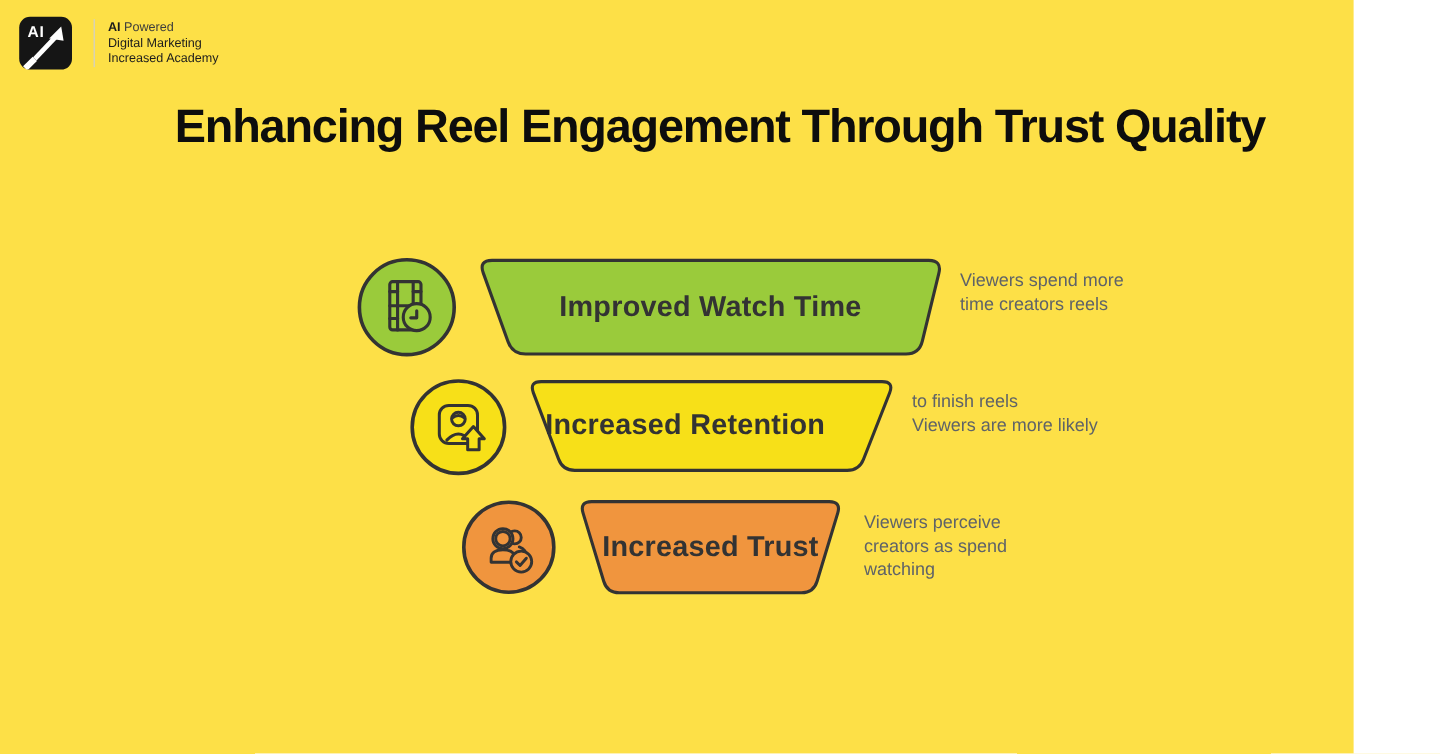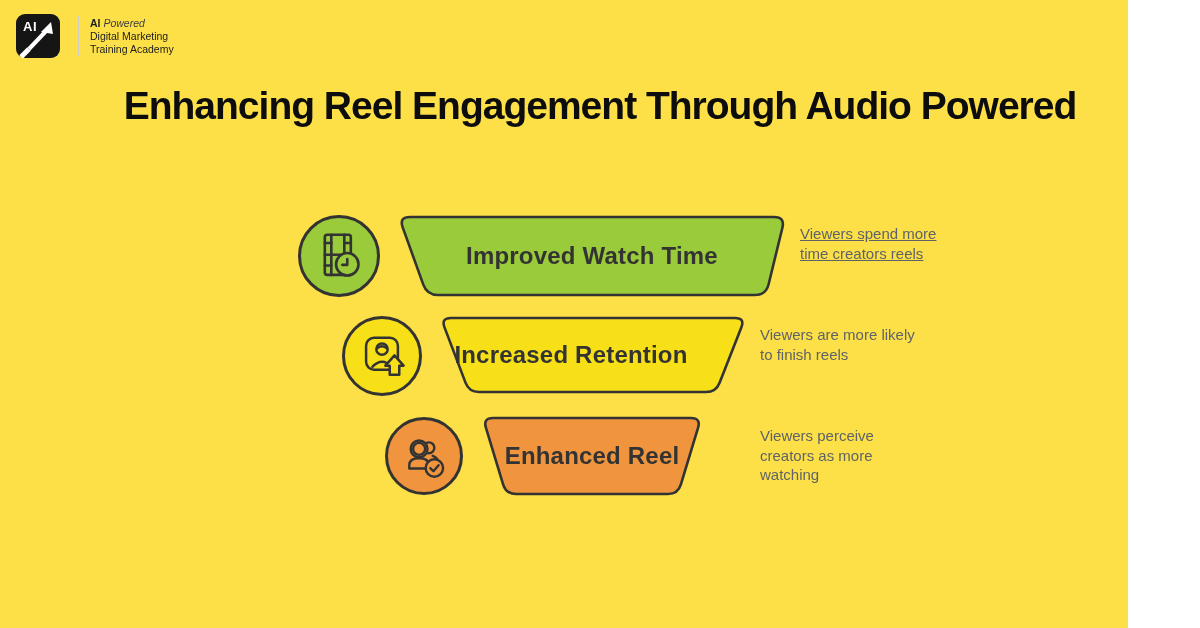--- a/index.html
+++ b/index.html
@@ -12,21 +12,21 @@
   .logo-box{
     position:relative;width:44px;height:44px;background:#151515;border-radius:9px;flex:0 0 auto;
   }
   .logo-ai{
     position:absolute;left:7px;top:5px;color:#ffffff;font-size:13px;font-weight:bold;letter-spacing:.5px;
   }
   .logo-arrow{position:absolute;left:0;top:0;}
   .brand-divider{width:1px;height:40px;background:#cfcfcf;margin-left:18px;}
   .tagline{margin-left:11px;font-size:10.5px;line-height:13px;color:#1c1c1c;}
   .tagline .t1 b{font-weight:bold;}
-  .tagline .t1 span{font-weight:normal;color:#3c3c3c;font-style:italic;}
+  .tagline .t1 span{font-weight:normal;color:#3c3c3c;}
   .tagline .t2,.tagline .t3{font-weight:normal;}
   
   .title{
     position:absolute;left:0;top:84px;width:1200px;margin:0;text-align:center;
     font-size:39px;font-weight:bold;letter-spacing:-1px;color:#0d0d0d;
   }
   
   .row{position:absolute;left:0;top:0;width:0;height:0;}
   .icon-circle{
     position:absolute;border-radius:50%;border:3px solid #333333;
@@ -57,87 +57,87 @@
         <line x1="13" y1="35" x2="32" y2="15" stroke="#ffffff" stroke-width="4"></line>
         <polygon points="35,8 37,20 25,18" fill="#ffffff"></polygon>
         <line x1="5" y1="43" x2="13" y2="35" stroke="#ffffff" stroke-width="5"></line>
       </svg>
       <span class="logo-ai">AI</span>
     </div>
     <div class="brand-divider"></div>
     <div class="tagline">
       <div class="t1"><b>AI</b><span> Powered</span></div>
       <div class="t2">Digital Marketing</div>
-      <div class="t3">Training Academy</div>
+      <div class="t3">Increased Academy</div>
     </div>
   </div>
 
-  <h1 class="title">Enhancing Reel Engagement Through Audio Powered</h1>
+  <h1 class="title">Enhancing Reel Engagement Through Trust Quality</h1>
 
   <div class="row" style="--row-color: #9acb3b;">
     <div class="icon-circle" style="left:298px;top:215px;width:82px;height:82px;">
       <svg width="52" height="52" viewBox="0 0 44 44">
         <rect class="icon-stroke" x="10" y="4" width="22" height="34" rx="2"></rect>
         <line class="icon-stroke" x1="15.5" y1="4" x2="15.5" y2="38"></line>
         <line class="icon-stroke" x1="26.5" y1="4" x2="26.5" y2="21"></line>
         <line class="icon-stroke" x1="10" y1="21" x2="32" y2="21"></line>
         <line class="icon-stroke" x1="10" y1="11" x2="15.5" y2="11"></line>
         <line class="icon-stroke" x1="26.5" y1="11" x2="32" y2="11"></line>
         <line class="icon-stroke" x1="10" y1="30" x2="15.5" y2="30"></line>
         <circle class="icon-mask" cx="29" cy="29" r="9.5"></circle>
         <path class="icon-stroke" d="M29 24.5 L29 29.5 L24.8 29.5"></path>
       </svg>
     </div>
     <svg class="trap" style="left:396px;top:214px;" width="392" height="84" viewBox="0 0 392 84">
       <path d="M6.7 13.4 Q3 3 14.0 3.0 L378.0 3.0 Q389 3 386.4 13.7 L372.6 70.3 Q370 81 359.0 81.0 L42.0 81.0 Q31 81 27.3 70.6 Z"></path>
     </svg>
     <div class="trap-label" style="left:396px;top:214px;width:392px;height:84px;">Improved Watch Time</div>
-    <div class="desc" style="left:800px;top:224px;text-decoration:underline;">
+    <div class="desc" style="left:800px;top:224px;">
         <div>Viewers spend more</div>
         <div>time creators reels</div>
       </div>
   </div>
 
   <div class="row" style="--row-color: #f7e018;">
     <div class="icon-circle" style="left:342px;top:316px;width:80px;height:80px;">
       <svg width="50" height="50" viewBox="0 0 44 44">
         <rect class="icon-stroke" x="8" y="6" width="28" height="28" rx="7"></rect>
         <circle class="icon-stroke" cx="22" cy="16" r="5"></circle>
         <path class="icon-stroke" d="M17.6 15.2 Q22 11.6 26.4 15.2"></path>
         <path class="icon-stroke" d="M13.5 31.5 Q22 22.5 30.5 31.5"></path>
         <path class="icon-mask" d="M33 21.5 L41 30.5 L37.2 30.5 L37.2 38.5 L28.8 38.5 L28.8 30.5 L25 30.5 Z"></path>
       </svg>
     </div>
     <svg class="trap" style="left:438px;top:315px;" width="310" height="80" viewBox="0 0 310 80">
       <path d="M6.5 12.4 Q3 3 13.0 3.0 L297.0 3.0 Q307 3 303.4 12.3 L281.6 67.7 Q278 77 268.0 77.0 L41.0 77.0 Q31 77 27.5 67.6 Z"></path>
     </svg>
     <div class="trap-label" style="left:416px;top:315px;width:310px;height:80px;">Increased Retention</div>
     <div class="desc" style="left:760px;top:325px;">
+        <div>to finish reels</div>
         <div>Viewers are more likely</div>
-        <div>to finish reels</div>
       </div>
   </div>
 
   <div class="row" style="--row-color: #f0953e;">
     <div class="icon-circle" style="left:385px;top:417px;width:78px;height:78px;">
       <svg width="48" height="48" viewBox="0 0 44 44">
         <circle class="icon-stroke" cx="26.5" cy="14.5" r="5"></circle>
         <path class="icon-stroke" d="M30 21.8 Q35.5 23.5 35 29.5"></path>
         <path class="icon-stroke" d="M33.5 25.5 L37.5 29.5"></path>
         <circle class="icon-mask" cx="17.5" cy="15.5" r="7.7" stroke="none"></circle>
         <circle class="icon-stroke" cx="17.5" cy="15.5" r="5.5"></circle>
         <path class="icon-stroke" d="M8.5 33.5 L8.5 30.5 Q8.5 24 17.5 24 Q26.5 24 26.5 30.5 L26.5 33.5 Z"></path>
         <circle class="icon-mask" cx="31.5" cy="33" r="8"></circle>
         <path class="icon-stroke" d="M27.8 33.2 L30.6 36 L35.4 30.4"></path>
       </svg>
     </div>
     <svg class="trap" style="left:480px;top:415px;" width="224" height="82" viewBox="0 0 224 82">
       <path d="M5.9 12.6 Q3 3 13.0 3.0 L211.0 3.0 Q221 3 218.1 12.6 L200.9 69.4 Q198 79 188.0 79.0 L36.0 79.0 Q26 79 23.1 69.4 Z"></path>
     </svg>
-    <div class="trap-label" style="left:480px;top:415px;width:224px;height:82px;">Enhanced Reel</div>
-    <div class="desc" style="left:720px;top:426px;margin-left:40px;">
+    <div class="trap-label" style="left:480px;top:415px;width:224px;height:82px;">Increased Trust</div>
+    <div class="desc" style="left:720px;top:426px;">
         <div>Viewers perceive</div>
-        <div>creators as more</div>
+        <div>creators as spend</div>
         <div>watching</div>
       </div>
   </div>
 
 </div>
 
 </body></html>

